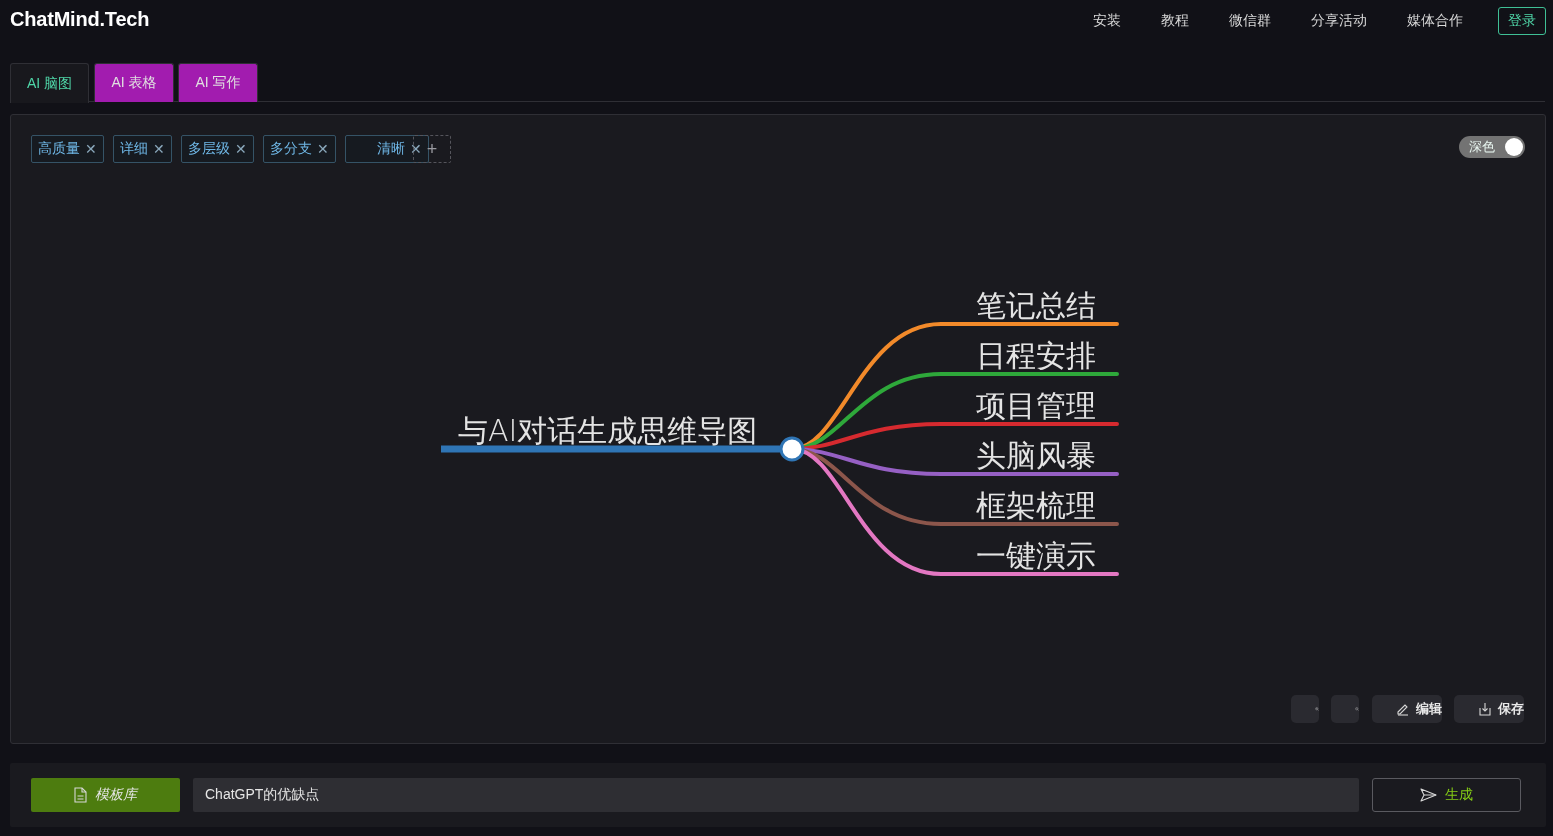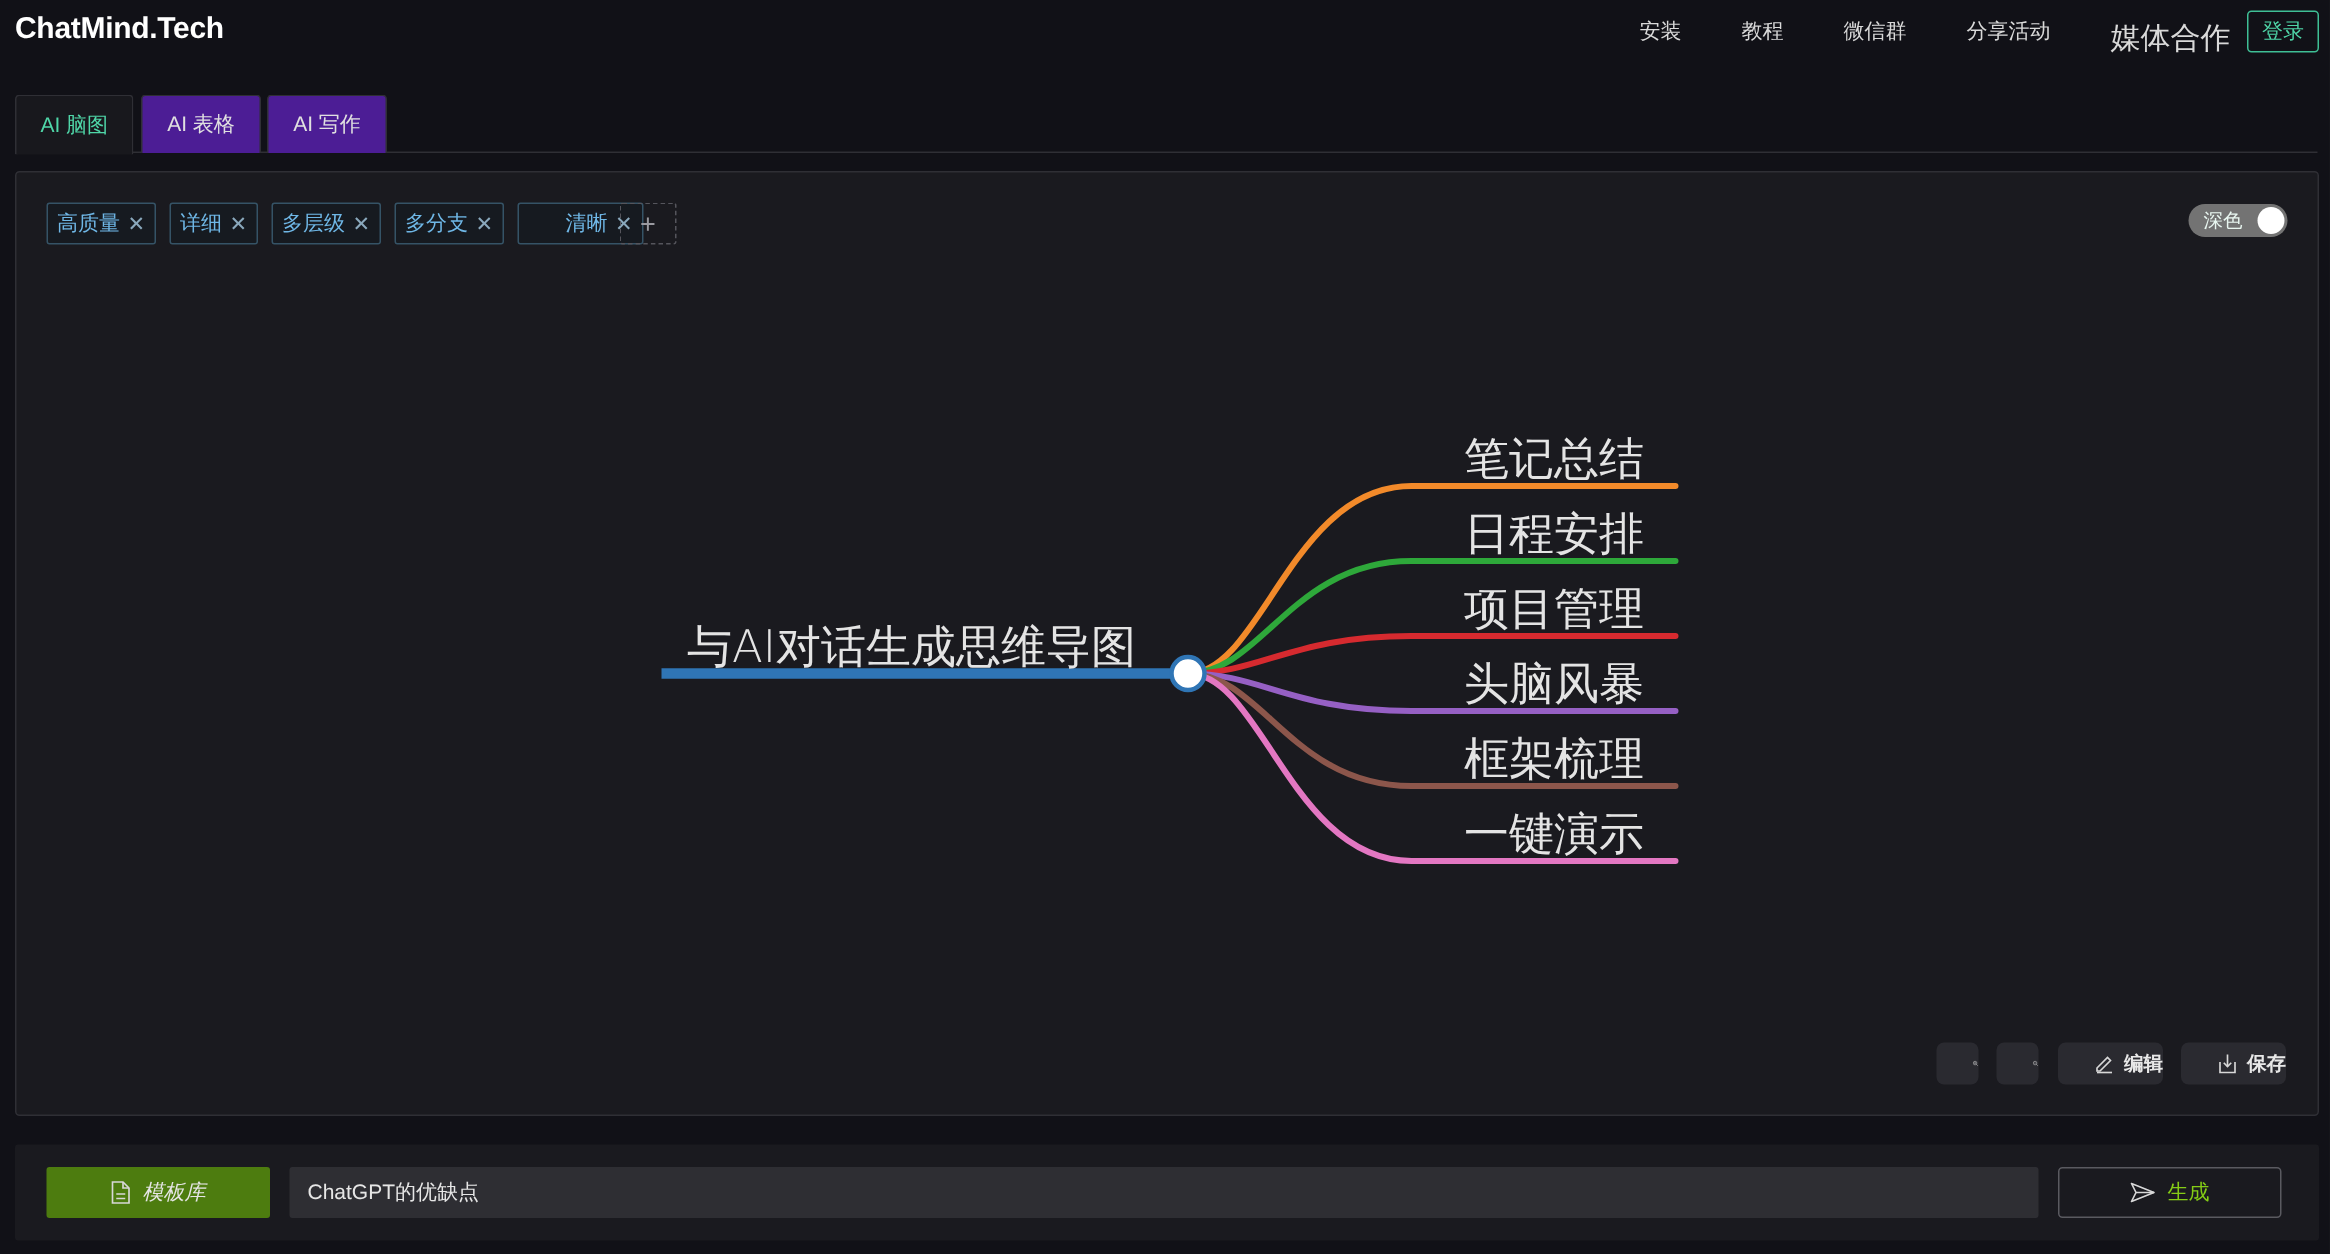--- a/index.html
+++ b/index.html
@@ -23,21 +23,21 @@
     border: 1px solid #3fbf95; border-radius: 3px; color: #4fd6a8;
     font-size: 14px; display: flex; align-items: center; justify-content: center;
     background: transparent; cursor: pointer;
   }
   .tabs {
     position: absolute; left: 10px; top: 63px; right: 8px; height: 39px;
     border-bottom: 1px solid #2f2f35;
   }
   .tab {
     position: absolute; top: 0; height: 39px;
-    background: #4c1d95; border: 1px solid #2f2f35; border-bottom: none;
+    background: #a21caf; border: 1px solid #2f2f35; border-bottom: none;
     border-radius: 3px 3px 0 0;
     font-size: 14px; color: #e0e0e0;
     display: flex; align-items: center; justify-content: center; cursor: pointer;
   }
   .tab.active { color: #4fd6a8; background: #18181d; height: 40px; }
   .panel {
     position: absolute; left: 10px; top: 114px; width: 1536px; height: 630px;
     background: #1a1a1f; border: 1px solid #2f2f35; border-radius: 3px;
   }
   .tag {
@@ -104,21 +104,21 @@
 <div class="brand">ChatMind.Tech</div>
 
 <nav class="topnav">
   
 </nav>
 <div>
   <span class="nav-link" style="position:absolute;left:1093px;top:12px;font-size:14px;color:#d9d9d9;">安装</span>
   <span class="nav-link" style="position:absolute;left:1161px;top:12px;font-size:14px;color:#d9d9d9;">教程</span>
   <span class="nav-link" style="position:absolute;left:1229px;top:12px;font-size:14px;color:#d9d9d9;">微信群</span>
   <span class="nav-link" style="position:absolute;left:1311px;top:12px;font-size:14px;color:#d9d9d9;">分享活动</span>
-  <span class="nav-link" style="position:absolute;left:1407px;top:12px;font-size:20px;color:#d9d9d9;">媒体合作</span>
+  <span class="nav-link" style="position:absolute;left:1407px;top:12px;font-size:14px;color:#d9d9d9;">媒体合作</span>
 </div>
 <button class="login-btn">登录</button>
 
 <div class="tabs">
   <div class="tab active" style="left:0;width:79px;">AI 脑图</div>
   <div class="tab" style="left:84px;width:80px;">AI 表格</div>
   <div class="tab" style="left:168px;width:80px;">AI 写作</div>
 </div>
 
 <div class="panel">

